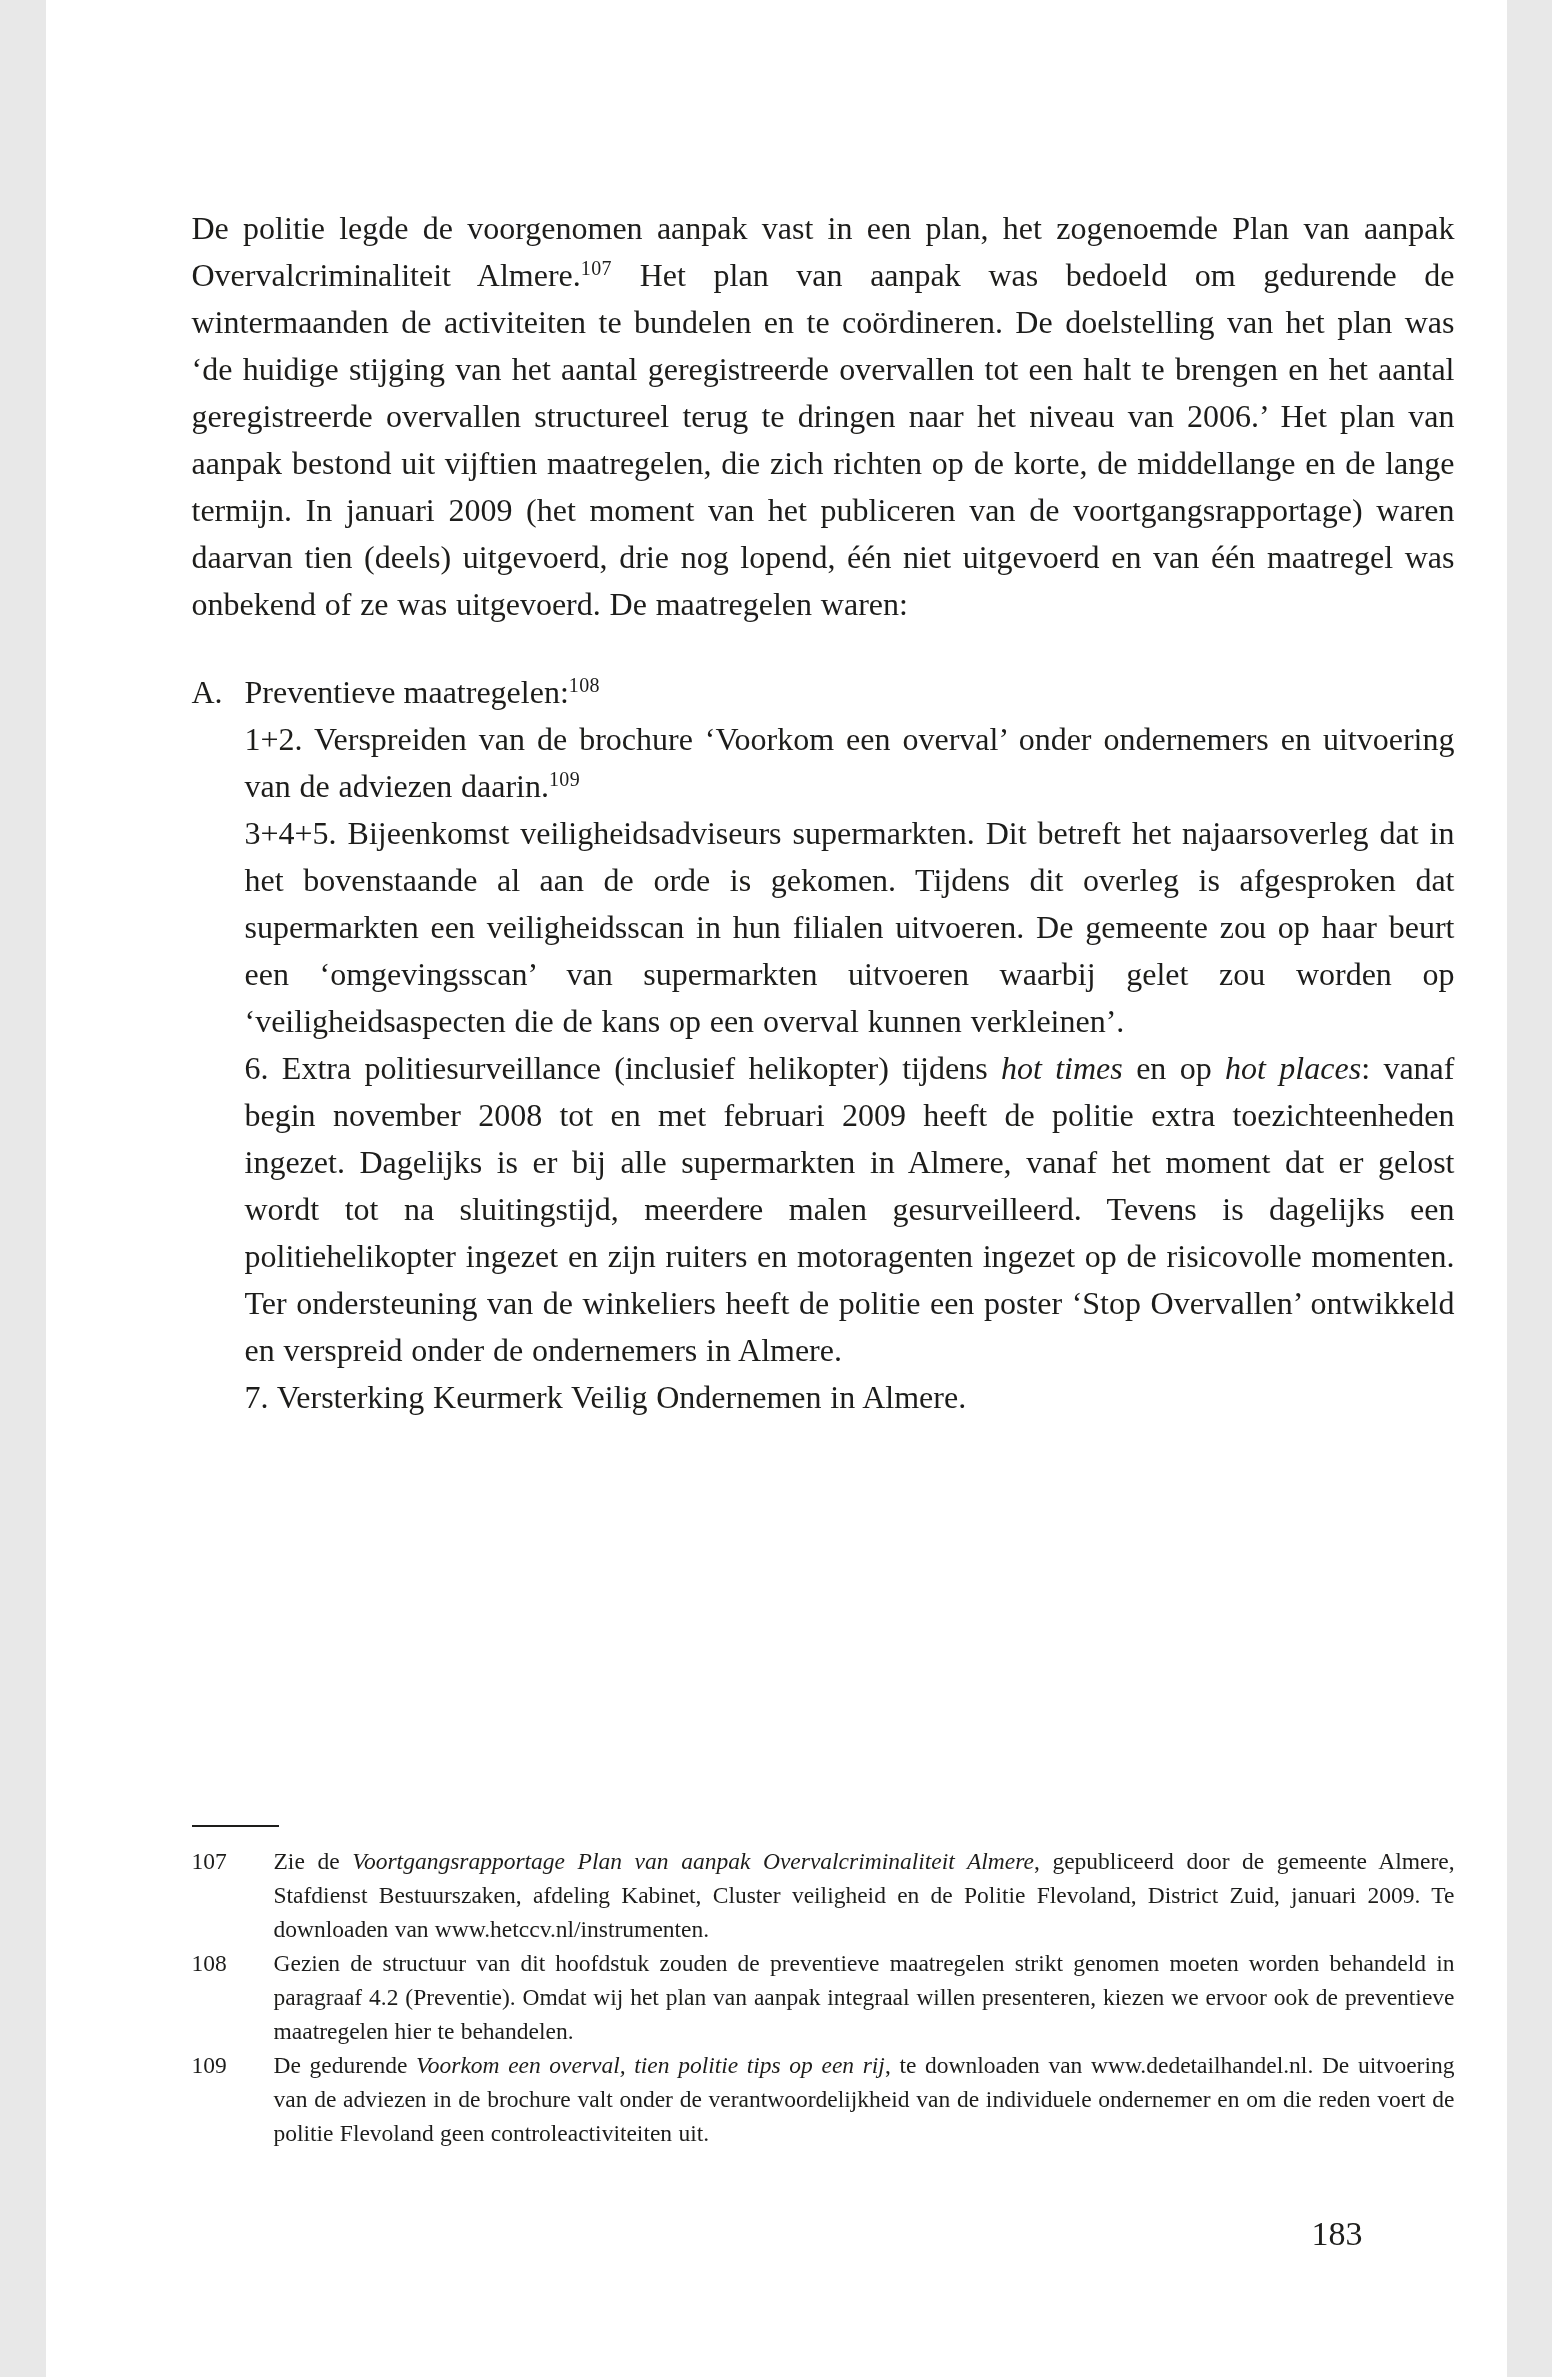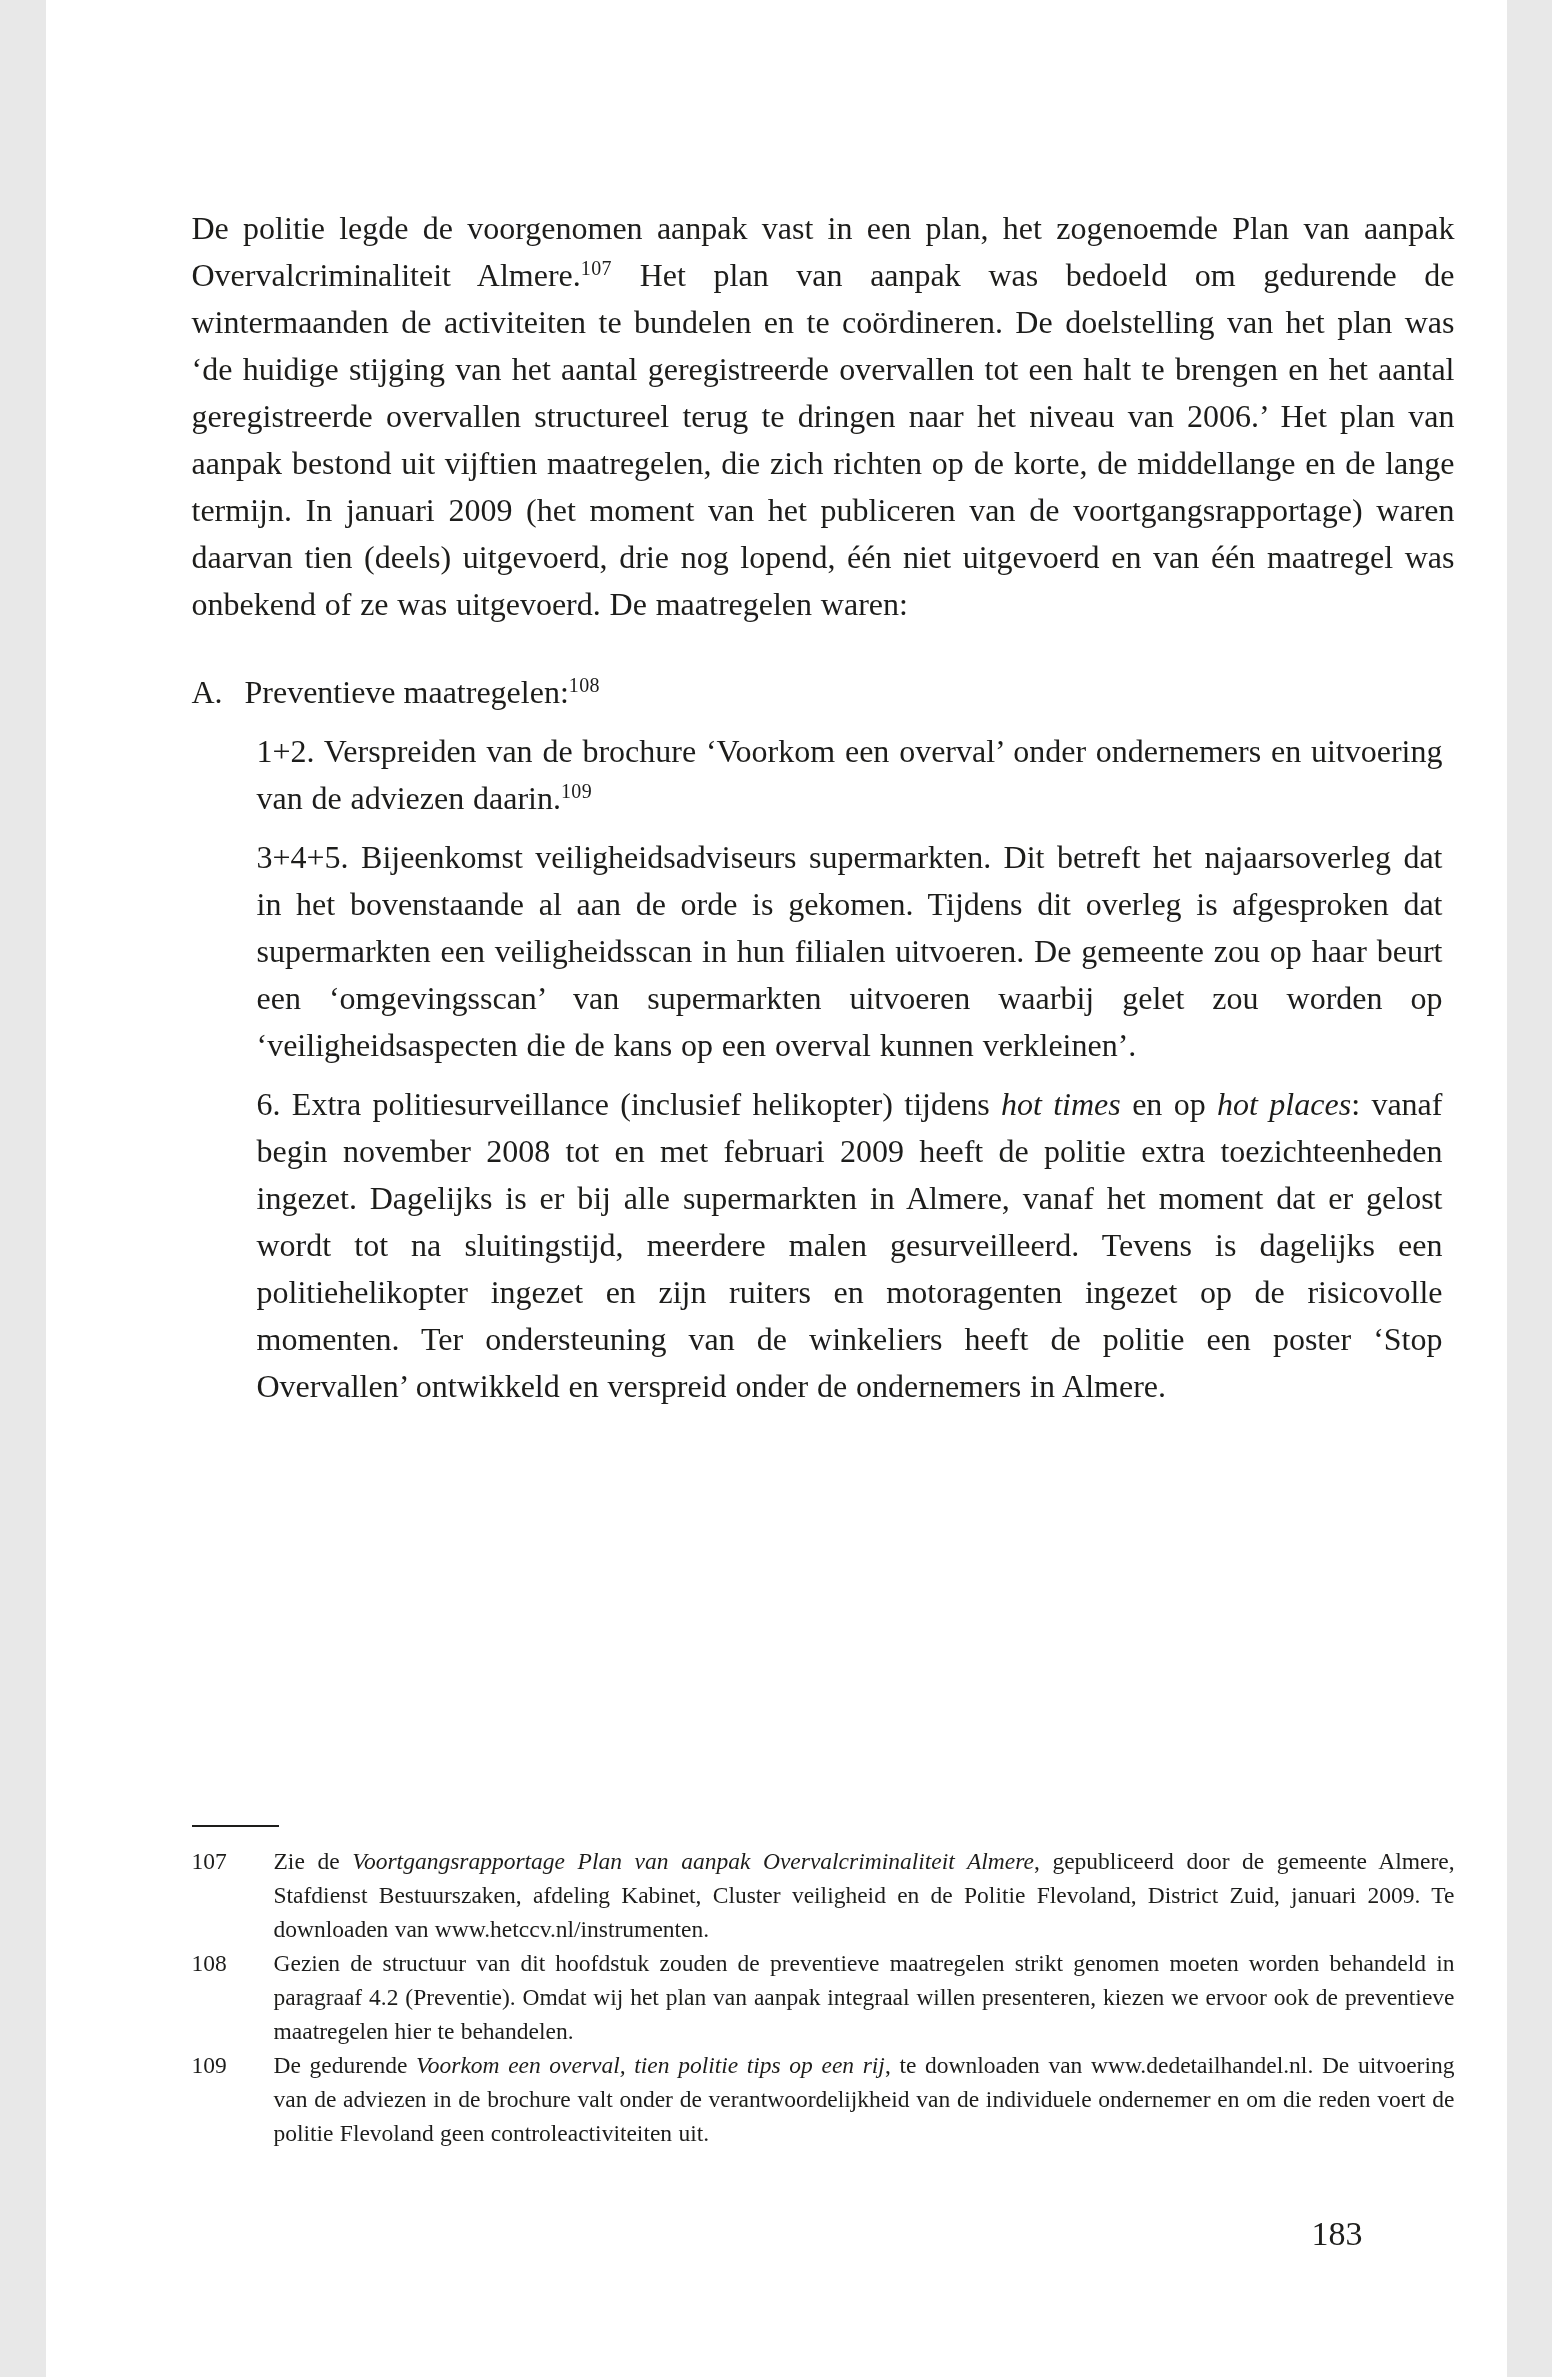--- a/index.html
+++ b/index.html
@@ -41,21 +41,21 @@
   }
   .list-label {
     position: absolute;
     left: 0;
     top: 0;
   }
   .list-items {
     padding-left: 53px;
   }
   .item {
-    margin: 12px;
+    margin: 0;
     font-size: 32px;
     line-height: 47px;
     text-align: justify;
     word-spacing: 0.8px;
   }
   .it {
     font-style: italic;
   }
   .fnref {
     font-size: 20px;
@@ -115,20 +115,21 @@
       </div>
 
       <div class="list-items">
 
         <p class="item"><span>1+2. Verspreiden van de brochure ‘Voorkom een overval’ onder ondernemers en uitvoering van de adviezen daarin.</span><sup class="fnref">109</sup></p>
 
         <p class="item"><span>3+4+5. Bijeenkomst veiligheidsadviseurs supermarkten. Dit betreft het najaarsoverleg dat in het bovenstaande al aan de orde is gekomen. Tijdens dit overleg is afgesproken dat supermarkten een veiligheidsscan in hun filialen uitvoeren. De gemeente zou op haar beurt een ‘omgevingsscan’ van supermarkten uitvoeren waarbij gelet zou worden op ‘veiligheidsaspecten die de kans op een overval kunnen verkleinen’.</span></p>
 
         <p class="item"><span>6. Extra politiesurveillance (inclusief helikopter) tijdens </span><span class="it">hot times</span><span> en op </span><span class="it">hot places</span><span>: vanaf begin november 2008 tot en met februari 2009 heeft de politie extra toezichteenheden ingezet. Dagelijks is er bij alle supermarkten in Almere, vanaf het moment dat er gelost wordt tot na sluitingstijd, meerdere malen gesurveilleerd. Tevens is dagelijks een politiehelikopter ingezet en zijn ruiters en motoragenten ingezet op de risicovolle momenten. Ter ondersteuning van de winkeliers heeft de politie een poster ‘Stop Overvallen’ ontwikkeld en verspreid onder de ondernemers in Almere.</span></p>
 
+        <p class="item"><span>7. Versterking Keurmerk Veilig Ondernemen in Almere.</span></p>
 
 
       </div>
     </section>
   </main>
 
   <footer class="footnotes-section">
 
     <div class="fn-divider"></div>
 

